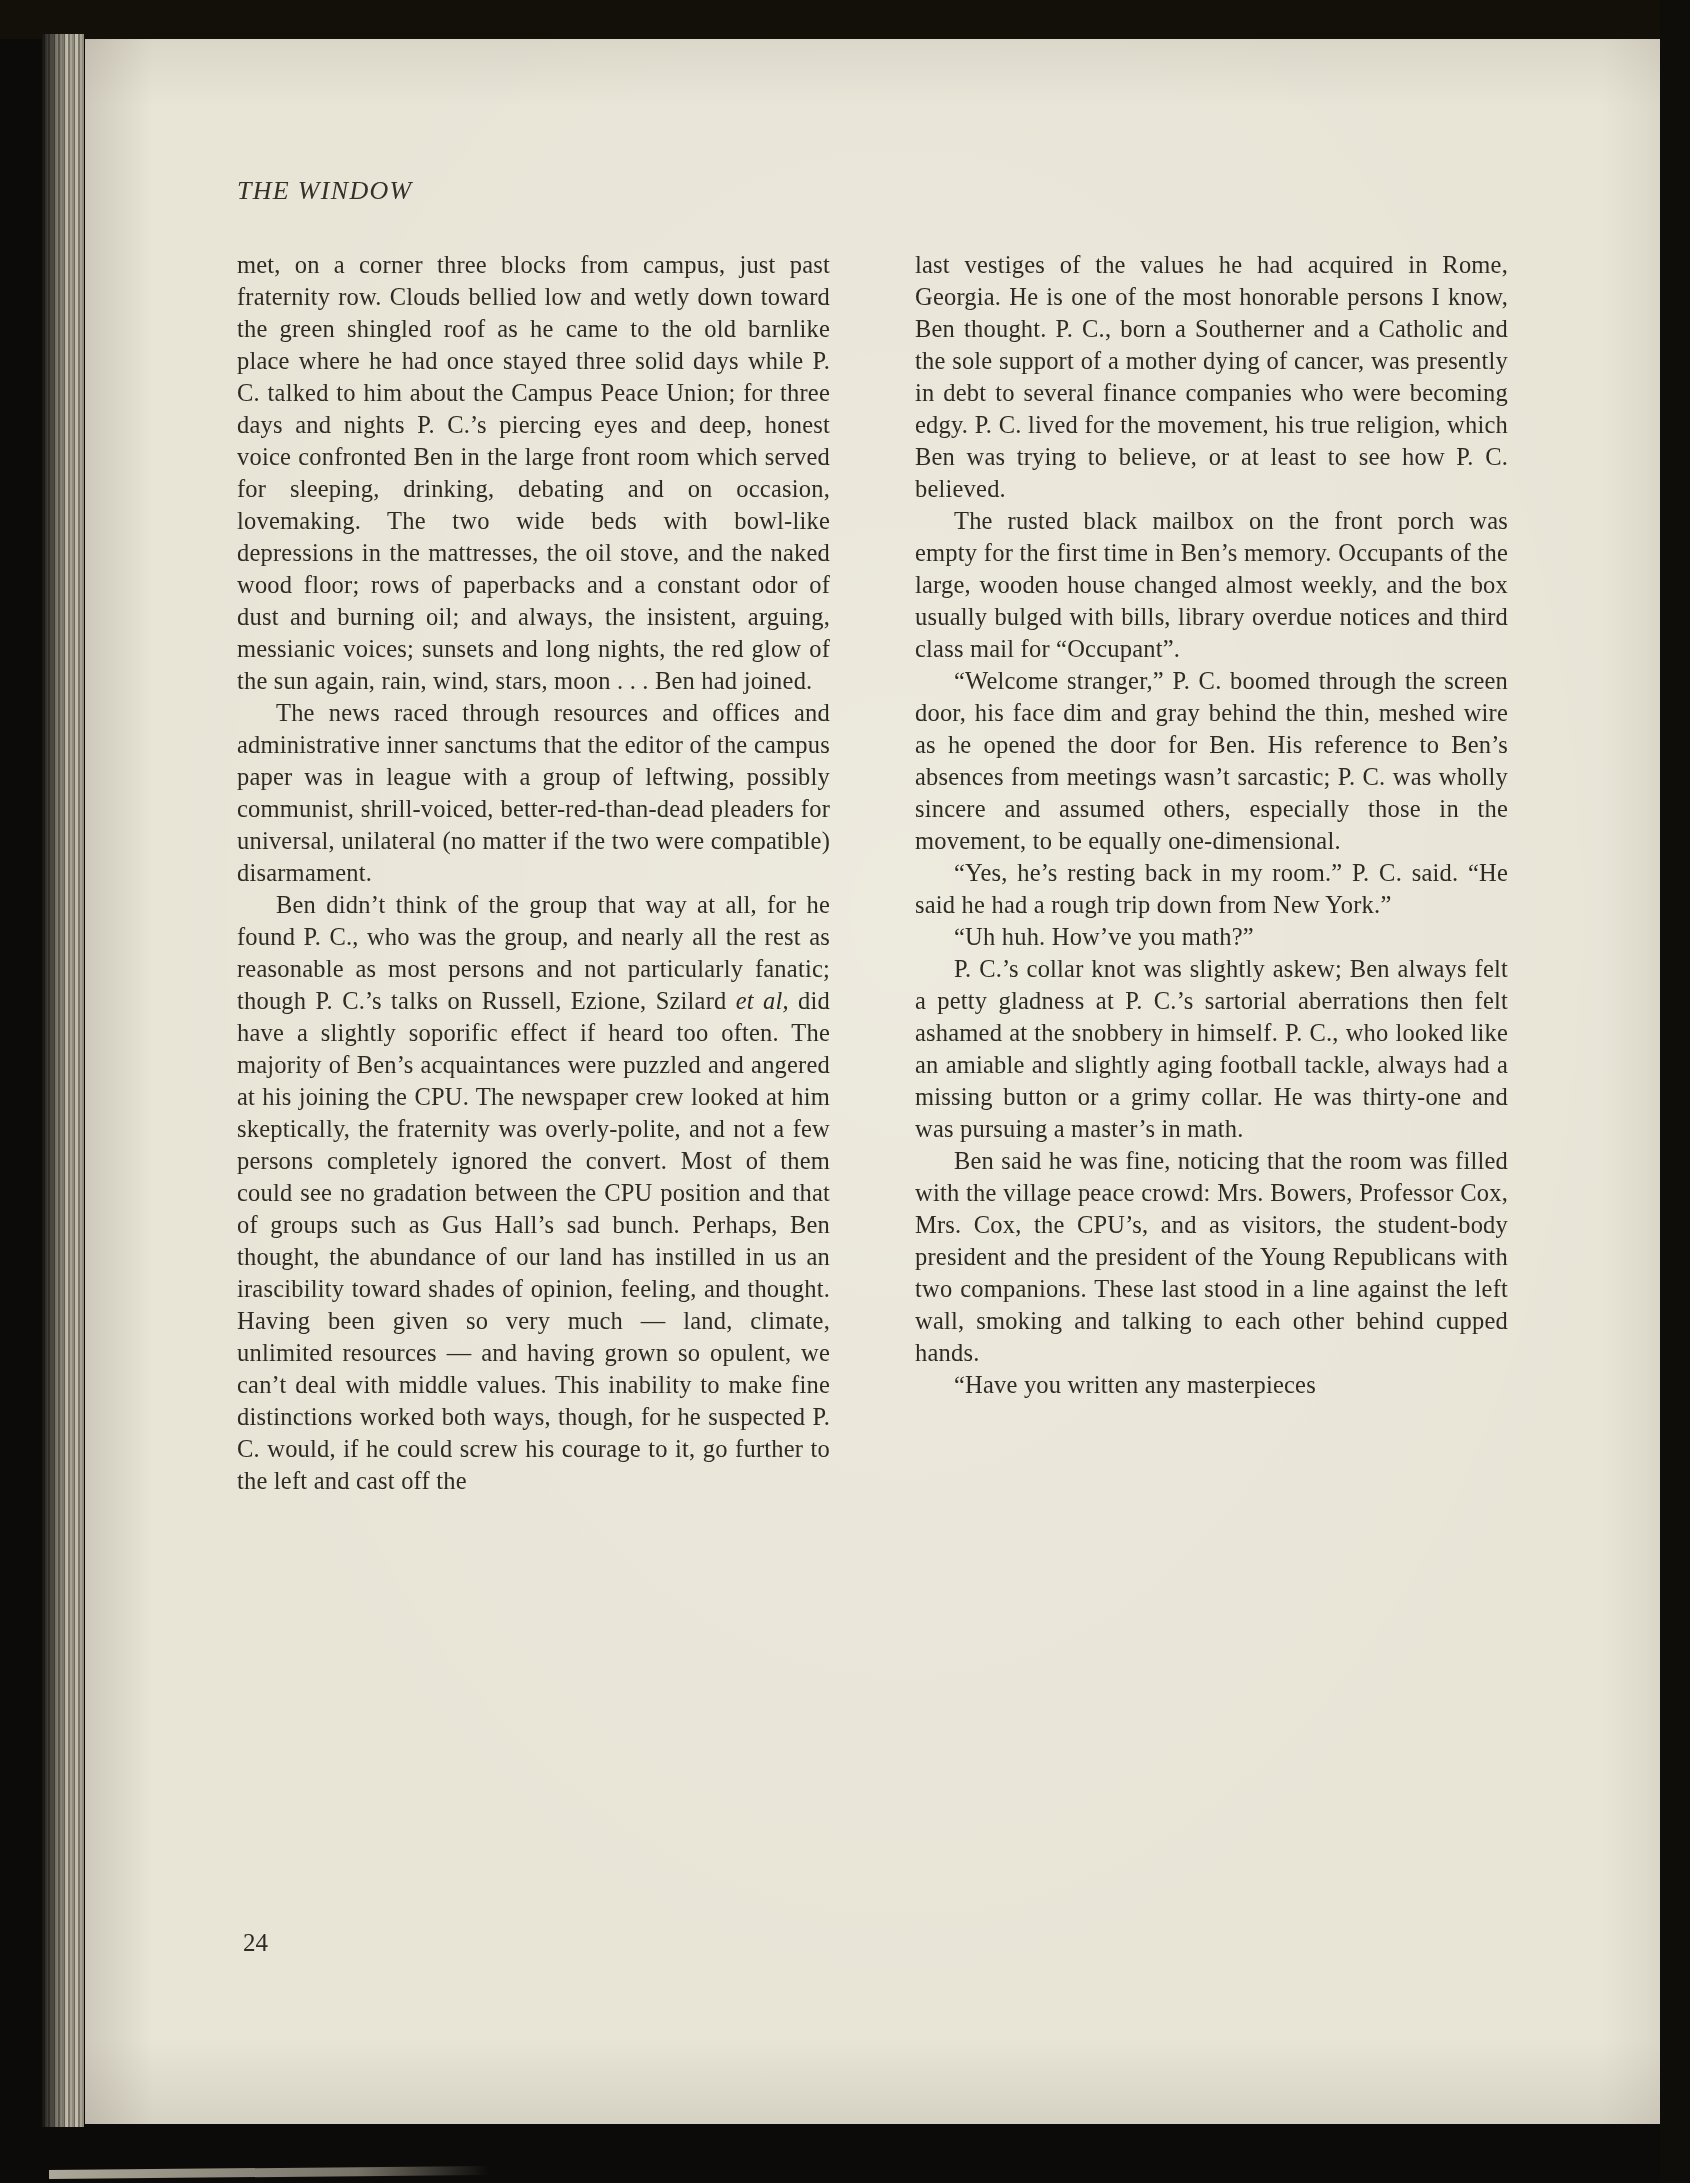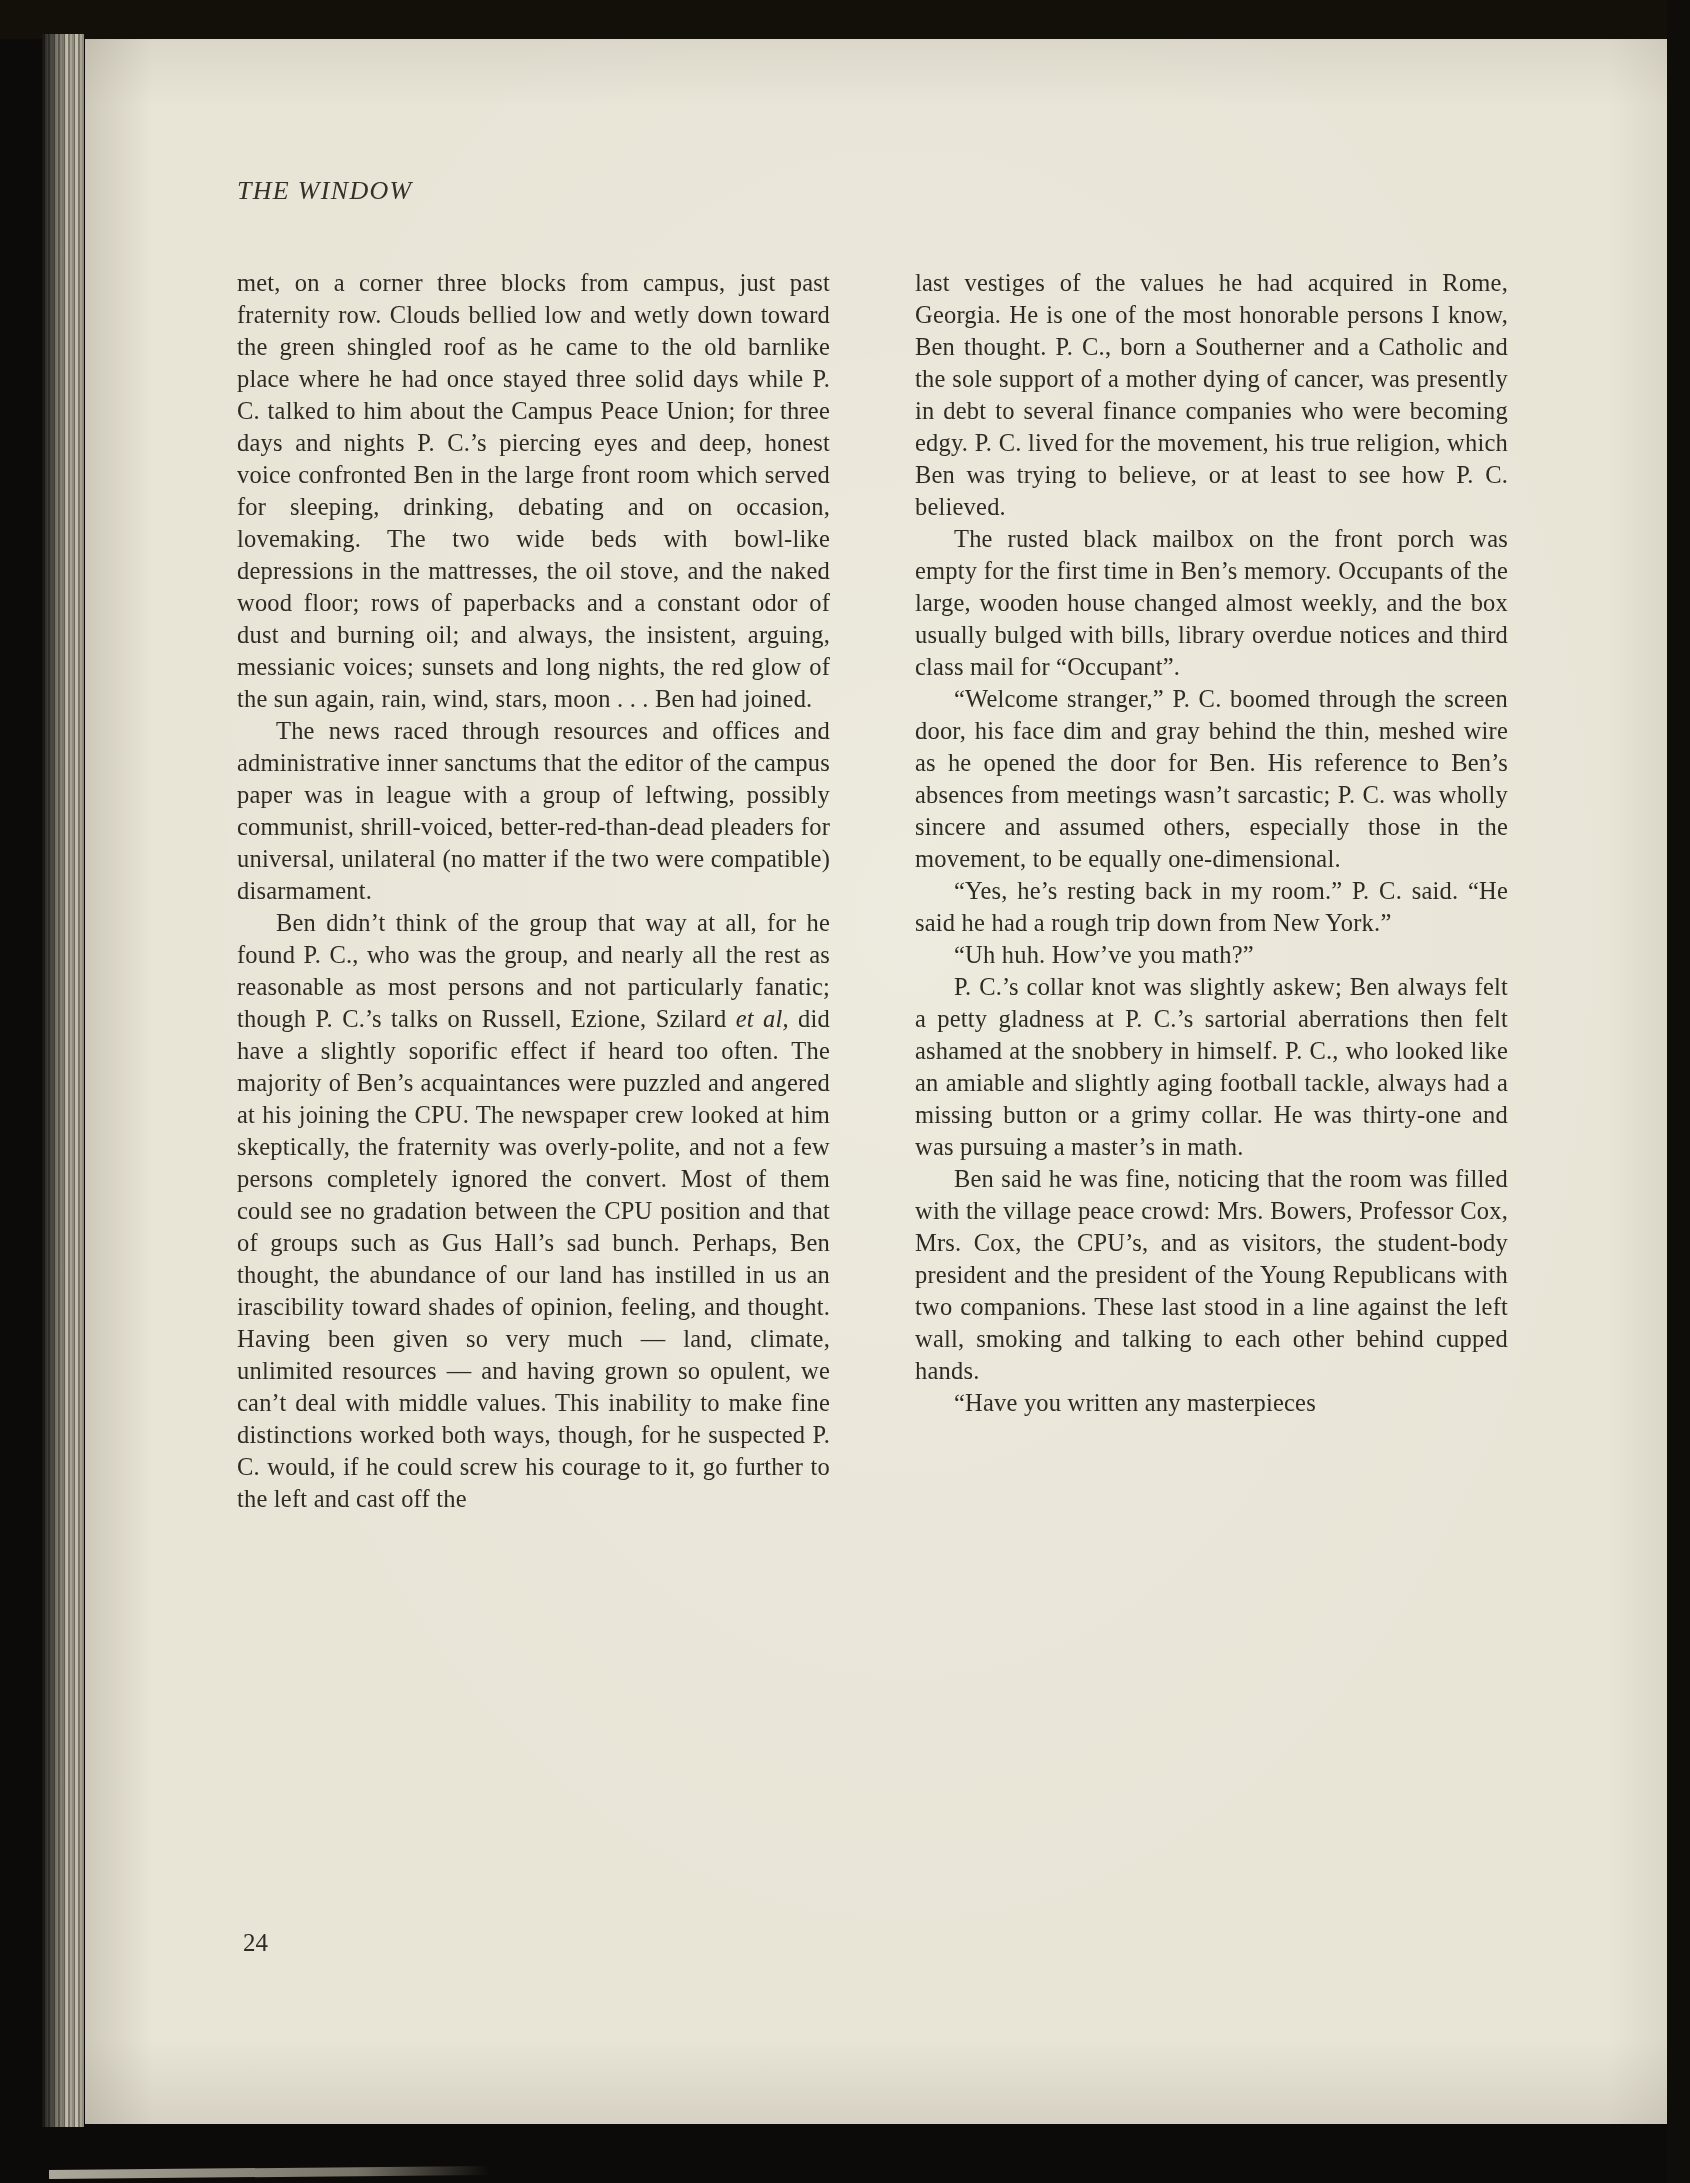--- a/index.html
+++ b/index.html
@@ -7,21 +7,20 @@
     padding: 0;
     background: #0f0d0a;
     font-family: "Liberation Serif", "DejaVu Serif", serif;
   }
   .stage {
     position: relative;
     width: 1660px;
     height: 2183px;
     background: linear-gradient(180deg, #121008 0 39px, #0c0b09 39px);
     overflow: hidden;
-    padding-left: 7px;
   }
   
   .page-stack {
     position: absolute;
     left: 42px;
     top: 34px;
     bottom: 56px;
     width: 42px;
     background:
       linear-gradient(90deg, rgba(10,9,7,0.92) 0%, rgba(10,9,7,0) 60%),
@@ -61,21 +60,21 @@
     left: 152px;
     top: 137px;
     font-style: italic;
     font-size: 26px;
     letter-spacing: 1.3px;
     color: #34312a;
   }
   .columns {
     position: absolute;
     left: 152px;
-    top: 228px;
+    top: 210px;
     display: flex;
     gap: 85px;
   }
   .col {
     width: 593px;
     text-align: justify;
     font-size: 24.5px;
     line-height: 32px;
     color: #2e2b25;
     letter-spacing: 0.2px;

